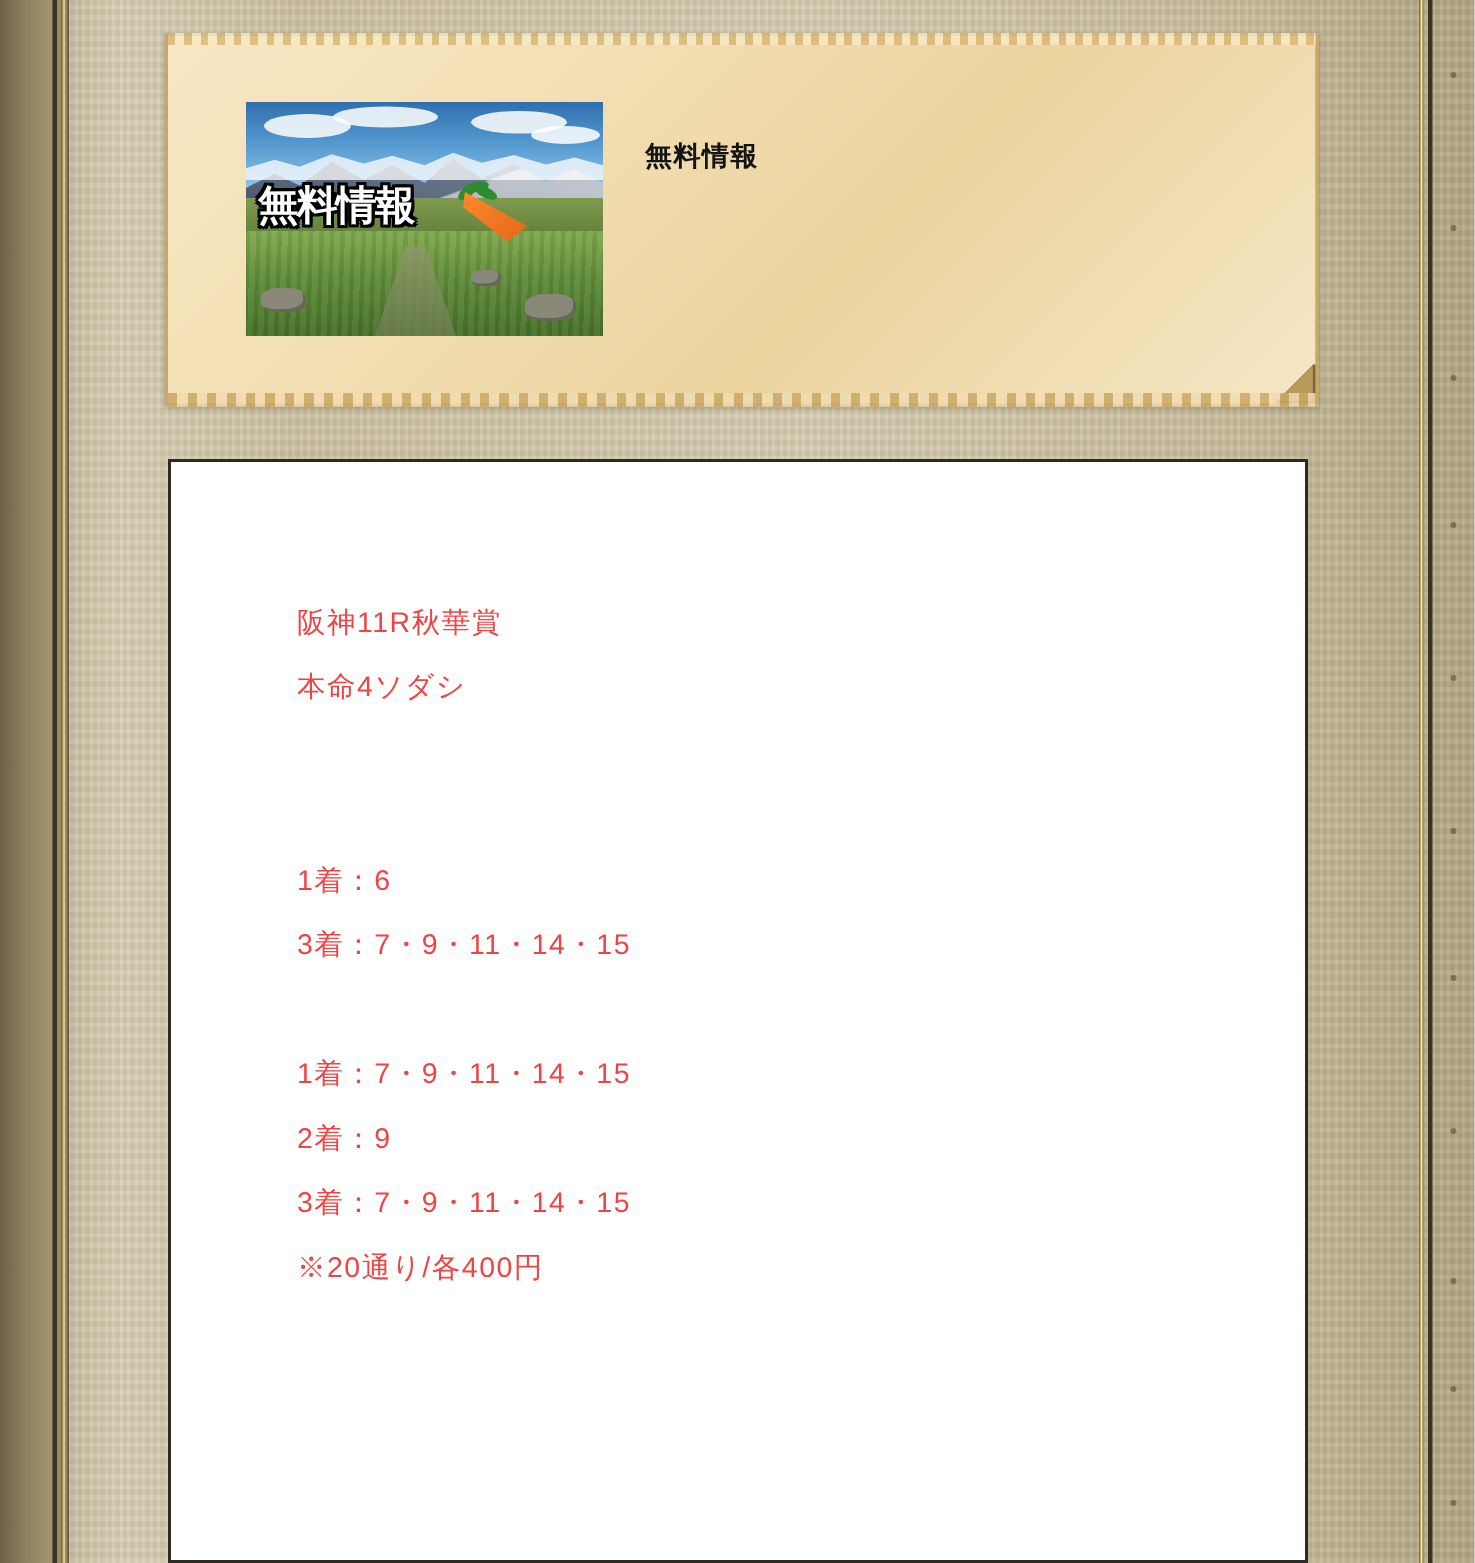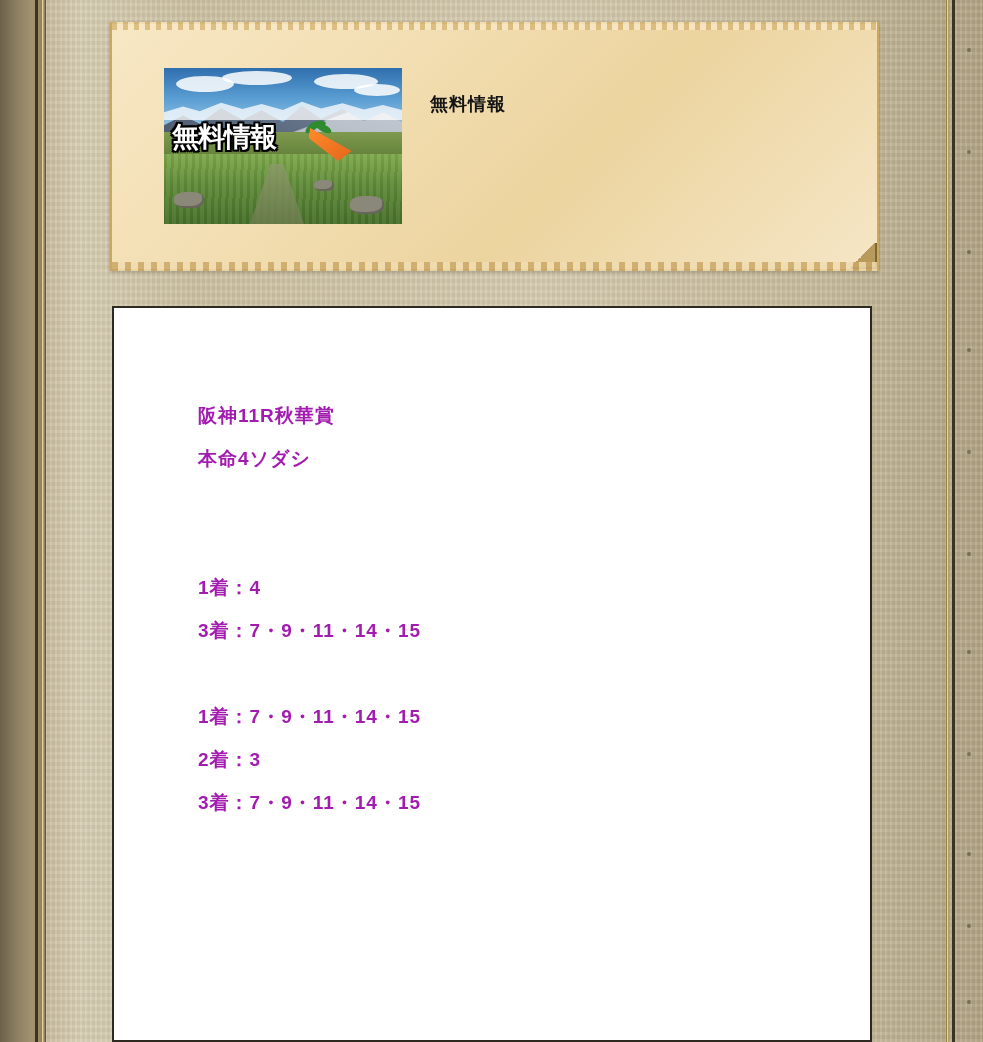--- a/index.html
+++ b/index.html
@@ -248,22 +248,22 @@
     background: #ffffff;
     border: 2px solid #2e2a22;
     box-sizing: border-box;
   }
   .article {
     position: absolute;
     left: 84px;
     top: 86px;
     right: 30px;
     font-size: 19px;
-    font-weight: bold;
-    color: #a21caf;
+    font-weight: normal;
+    color: #ef4444;
     line-height: 43px;
     letter-spacing: 1px;
   }
   .article .blank {
     height: 43px;
   }
   .article .line {
     white-space: pre;
   }
 
@@ -338,22 +338,23 @@
     <div class="banner-title">無料情報</div>
     <div class="banner-fold"></div>
   </div>
 
   <div class="panel">
     <div class="article">
       <div class="line">阪神11R秋華賞</div>
       <div class="line">本命4ソダシ</div>
       <div class="blank"></div>
       <div class="blank"></div>
-      <div class="line">1着：4</div>
+      <div class="line">1着：6</div>
       <div class="line">3着：7・9・11・14・15</div>
       <div class="blank"></div>
       <div class="line">1着：7・9・11・14・15</div>
-      <div class="line">2着：3</div>
+      <div class="line">2着：9</div>
       <div class="line">3着：7・9・11・14・15</div>
+      <div class="line">※20通り/各400円</div>
     </div>
   </div>
 
 </div>
 
 </body></html>

